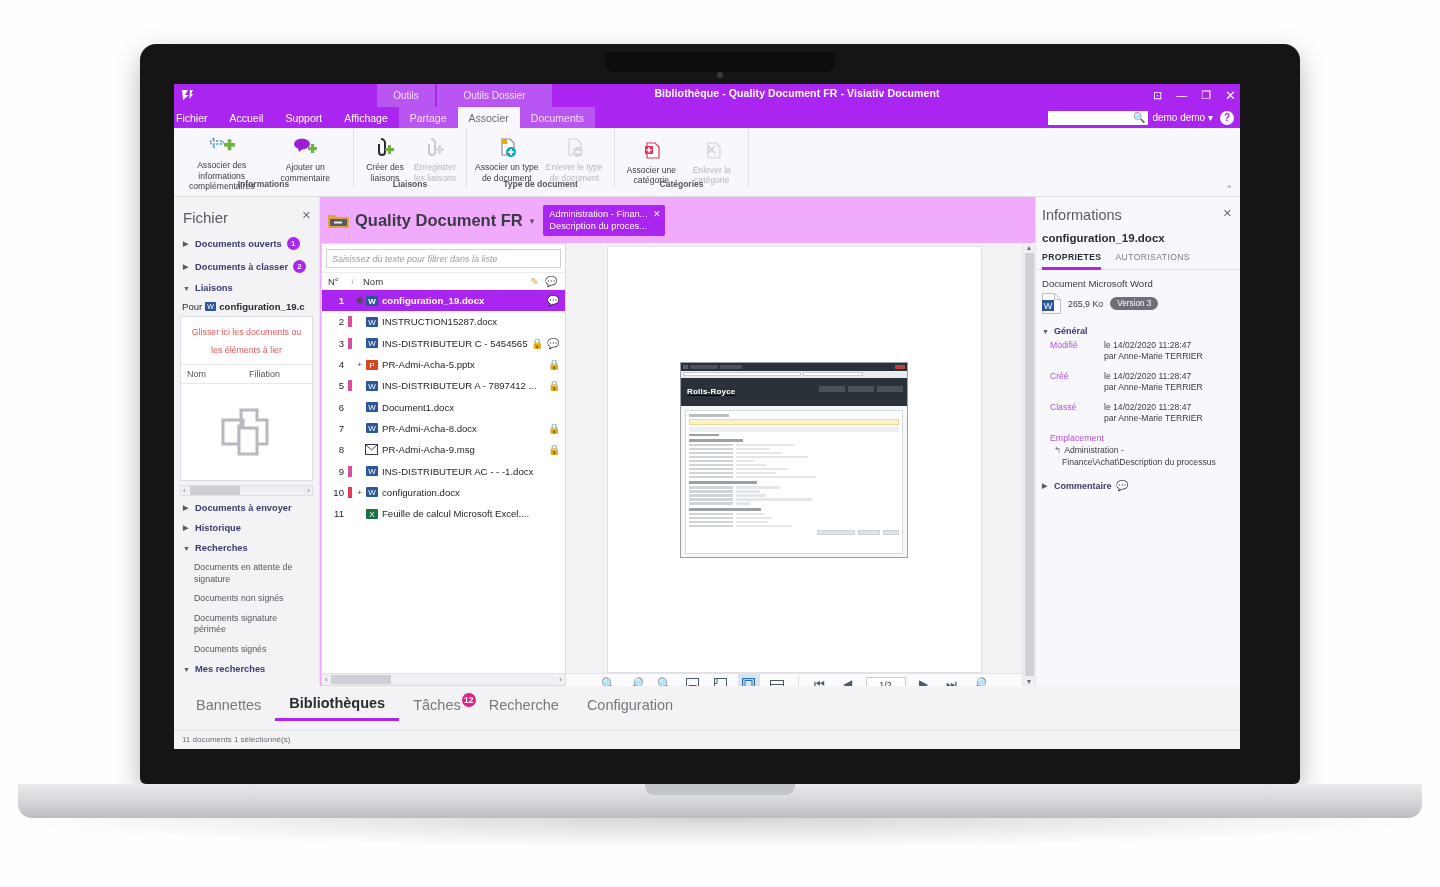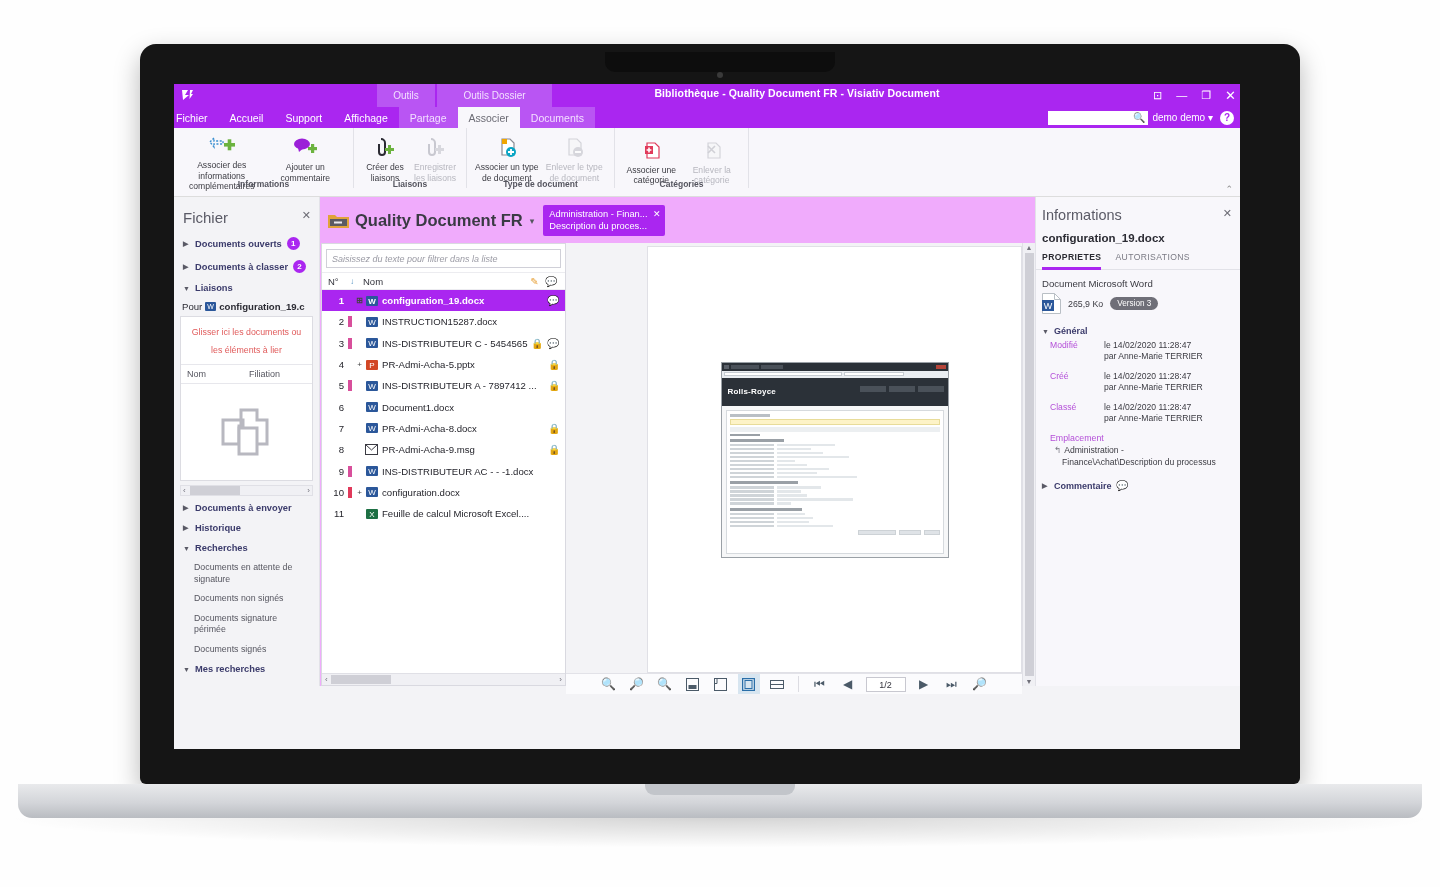--- a/index.html
+++ b/index.html
@@ -165,21 +165,21 @@
   .row .ficon { width:15px; display:flex; justify-content:center; margin-right:3px; }
   .row .nm { flex:1; overflow:hidden; white-space:nowrap; }
   .row .lock { color:#e8283f; font-size:10px; margin-right:4px; }
   .row .cmt { font-size:10px; margin-right:5px; }
   .list-hscroll { height:12px; background:#f0f0f4; border-top:1px solid #e0e0e6;
      display:flex; align-items:center; }
   .list-hscroll .arw { font-size:8px; color:#70707a; padding:0 3px; }
   .list-hscroll .thumb { height:9px; width:60px; background:#cfcfd6; }
 
   .previewcol { flex:1; background:#f3f3f6; position:relative; display:flex; flex-direction:column; }
-  .preview-stage { flex:1; display:flex; align-items:flex-start; justify-content:flex-end; padding-top:3px;}
+  .preview-stage { flex:1; display:flex; align-items:flex-start; justify-content:center; padding-top:3px;text-decoration:underline;}
   .page {
     width: 375px; height: 427px; background:#fff; border:1px solid #e0e0e6;
     display:flex; align-items:center; justify-content:center;
   }
   .shot { width: 228px; height: 196px; border:1px solid #9aa0a6; background:#fff; overflow:hidden; }
   .shot-chrome { height: 8px; background:#2b3138; display:flex; align-items:center; padding:0 2px; gap:2px;}
   .shot-urlbar { height:7px; background:#e9edf1; display:flex; align-items:center; gap:2px; padding:0 2px; }
   .shot-urlbar .pill { height:4px; background:#ffffff; border:1px solid #c6ccd2;}
   .shot-hero { height: 28px; background:#2b3138; display:flex; align-items:center; padding-left:6px; position:relative;}
   .shot-hero .brand { color:#fff; font-size:8px; font-weight:bold; letter-spacing:.2px;}
@@ -897,15 +897,28 @@
         </div>
 
         <div class="grp" style="padding-top:8px">
           <span class="caret">▶</span>
           <span>Commentaire</span>
           <span style="color:#b63fd8;font-size:10px">💬</span>
         </div>
       </div>
     </div>
 
+    <div class="bottom">
+      <div class="btabs">
+        <div class="btab">Bannettes</div>
+        <div class="btab active">Bibliothèques</div>
+        <div class="btab">
+          <span>Tâches</span>
+          <span class="cnt">12</span>
+        </div>
+        <div class="btab">Recherche</div>
+        <div class="btab">Configuration</div>
+      </div>
+      <div class="statusbar">11 documents 1 sélectionné(s)</div>
+    </div>
 
   </div>
 </div>
 
 </body></html>

